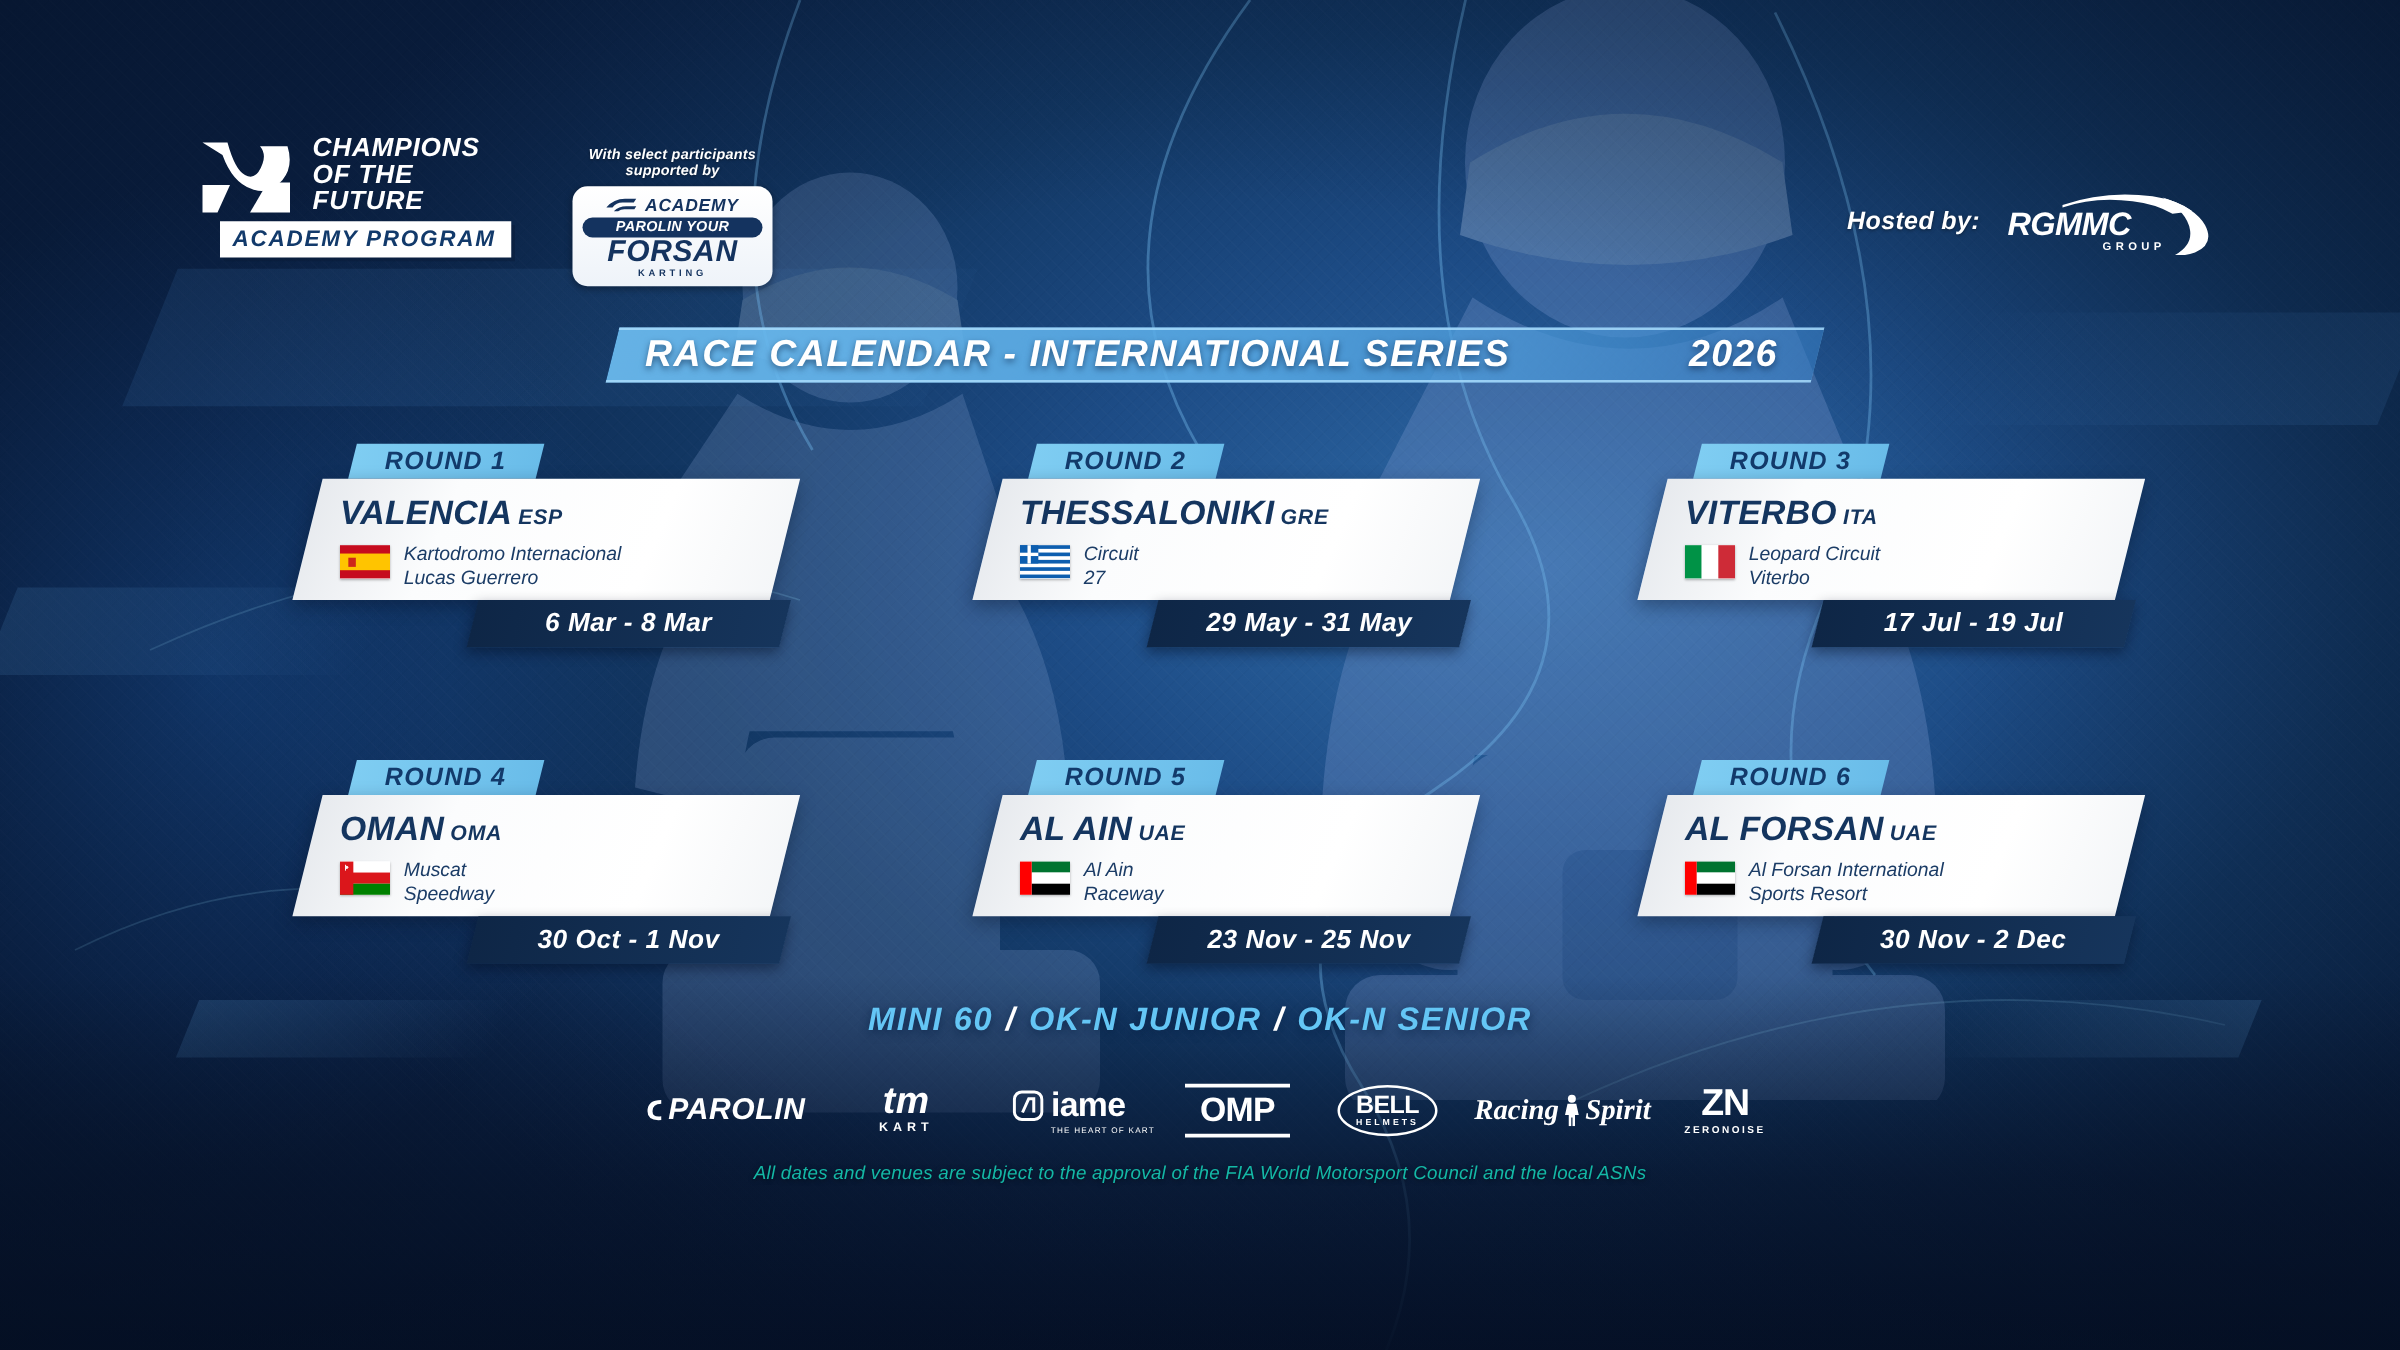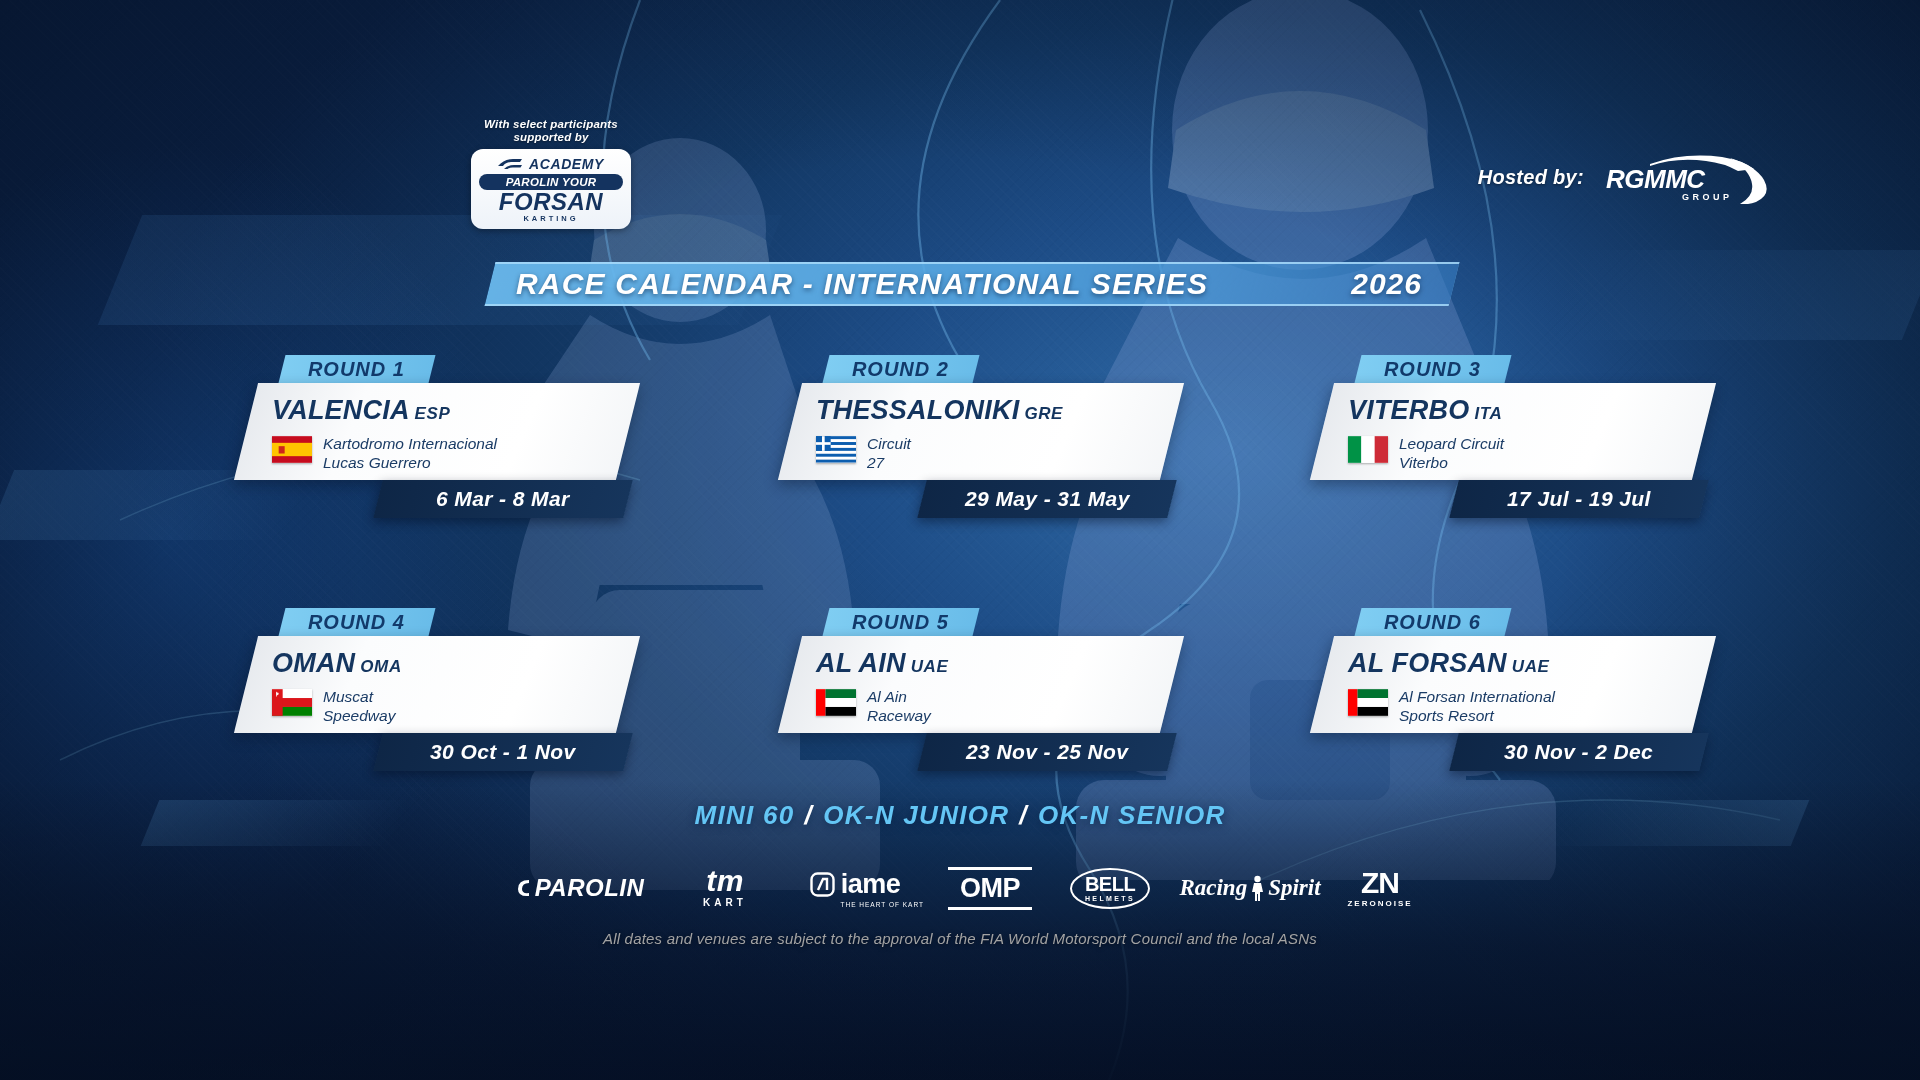--- a/index.html
+++ b/index.html
@@ -75,21 +75,21 @@
     font-family:"Liberation Sans", sans-serif;
   }
   .cof-badge {
     margin-top:6px; background:#fff; color:#123a6b;
     font-style:italic; font-weight:bold; font-size:18px; letter-spacing:1.4px;
     padding:4px 12px 4px 10px; width:max-content;
     box-shadow:3px 3px 0 rgba(8,26,56,.45);
   }
   .cof-badge-wrap { margin-left:-74px; }
 
-  .f1a { position:absolute; left:471px; top:118px; width:160px; text-align:center; }
+  .f1a { position:absolute; left:458px; top:118px; width:160px; text-align:center; }
   .f1a-cap {
     color:#fff; font-style:italic; font-weight:bold; font-size:11.5px; line-height:13px;
     letter-spacing:.2px; text-shadow:0 1px 2px rgba(0,0,0,.4);
   }
   .f1a-badge {
     margin-top:5px; background:linear-gradient(180deg,#fff,#eef3f9);
     border-radius:12px; padding:6px 8px 5px; box-shadow:0 2px 6px rgba(0,0,0,.35);
   }
   .f1a-top { display:flex; align-items:center; justify-content:center; gap:5px; height:17px; }
   .f1a-f1 { width:26px; height:12px; }
@@ -210,21 +210,21 @@
   .sp-bell      { width:120px; }
   .sp-rs        { width:160px; }
   .sp-zn        { width:100px; }
   .sp-fm        { width:190px; }
 
   .sp-word { font-style:italic; font-weight:bold; letter-spacing:.5px; }
 
   
   .disclaimer {
     position:absolute; left:0; right:0; top:930px; text-align:center;
-    color:#a3a3a3; font-style:italic; font-size:15px; letter-spacing:.2px;
+    color:#14b8a6; font-style:italic; font-size:15px; letter-spacing:.2px;
     text-shadow:0 1px 4px rgba(0,0,0,.55);
   }
 </style>
 </head>
 <body>
 
 <div id="stage">
 
   <div class="bg-base"></div>
   <div class="bg-left-glow"></div>
@@ -274,20 +274,37 @@
 
   <div class="bg-carbon"></div>
   <div class="plate p1"></div>
   <div class="plate p2"></div>
   <div class="plate p3"></div>
   <div class="plate p4"></div>
   <div class="plate p5"></div>
   <div class="bg-bottom-dark"></div>
   <div class="bg-vign"></div>
 
+  <div class="cof-logo">
+    <svg class="cof-mark" viewBox="0 0 74 64">
+      <g fill="#ffffff">
+        <path d="M2 6 h20 q6 22 14 26 q9 5 14 -9 q3 -8 -2 -14 h22 q5 16 -4 27 q-11 13 -25 7 Q26 38 18 16 z"></path>
+        <path d="M2 40 l22 0 l-10 22 l-12 0 z"></path>
+        <path d="M40 62 l14 -24 l18 0 l0 24 z"></path>
+      </g>
+    </svg>
+    <div class="cof-words">
+      <div class="cof-line">CHAMPIONS</div>
+      <div class="cof-line">OF THE</div>
+      <div class="cof-line">FUTURE</div>
+      <div class="cof-badge-wrap">
+        <div class="cof-badge">ACADEMY PROGRAM</div>
+      </div>
+    </div>
+  </div>
 
   <div class="f1a">
     <div class="f1a-cap">With select participants</div>
     <div class="f1a-cap">supported by</div>
     <div class="f1a-badge">
       <div class="f1a-top">
         <svg class="f1a-f1" viewBox="0 0 26 12">
           <g fill="#14335f">
             <path d="M0 8 q6 -7 15 -7 l9 0 l-2 3 l-9 0 q-5 0 -8 4 z"></path>
             <path d="M6 11 q4 -4 10 -4 l8 0 l-1.5 2.4 l-8 0 q-3 0 -5 1.6 z"></path>

